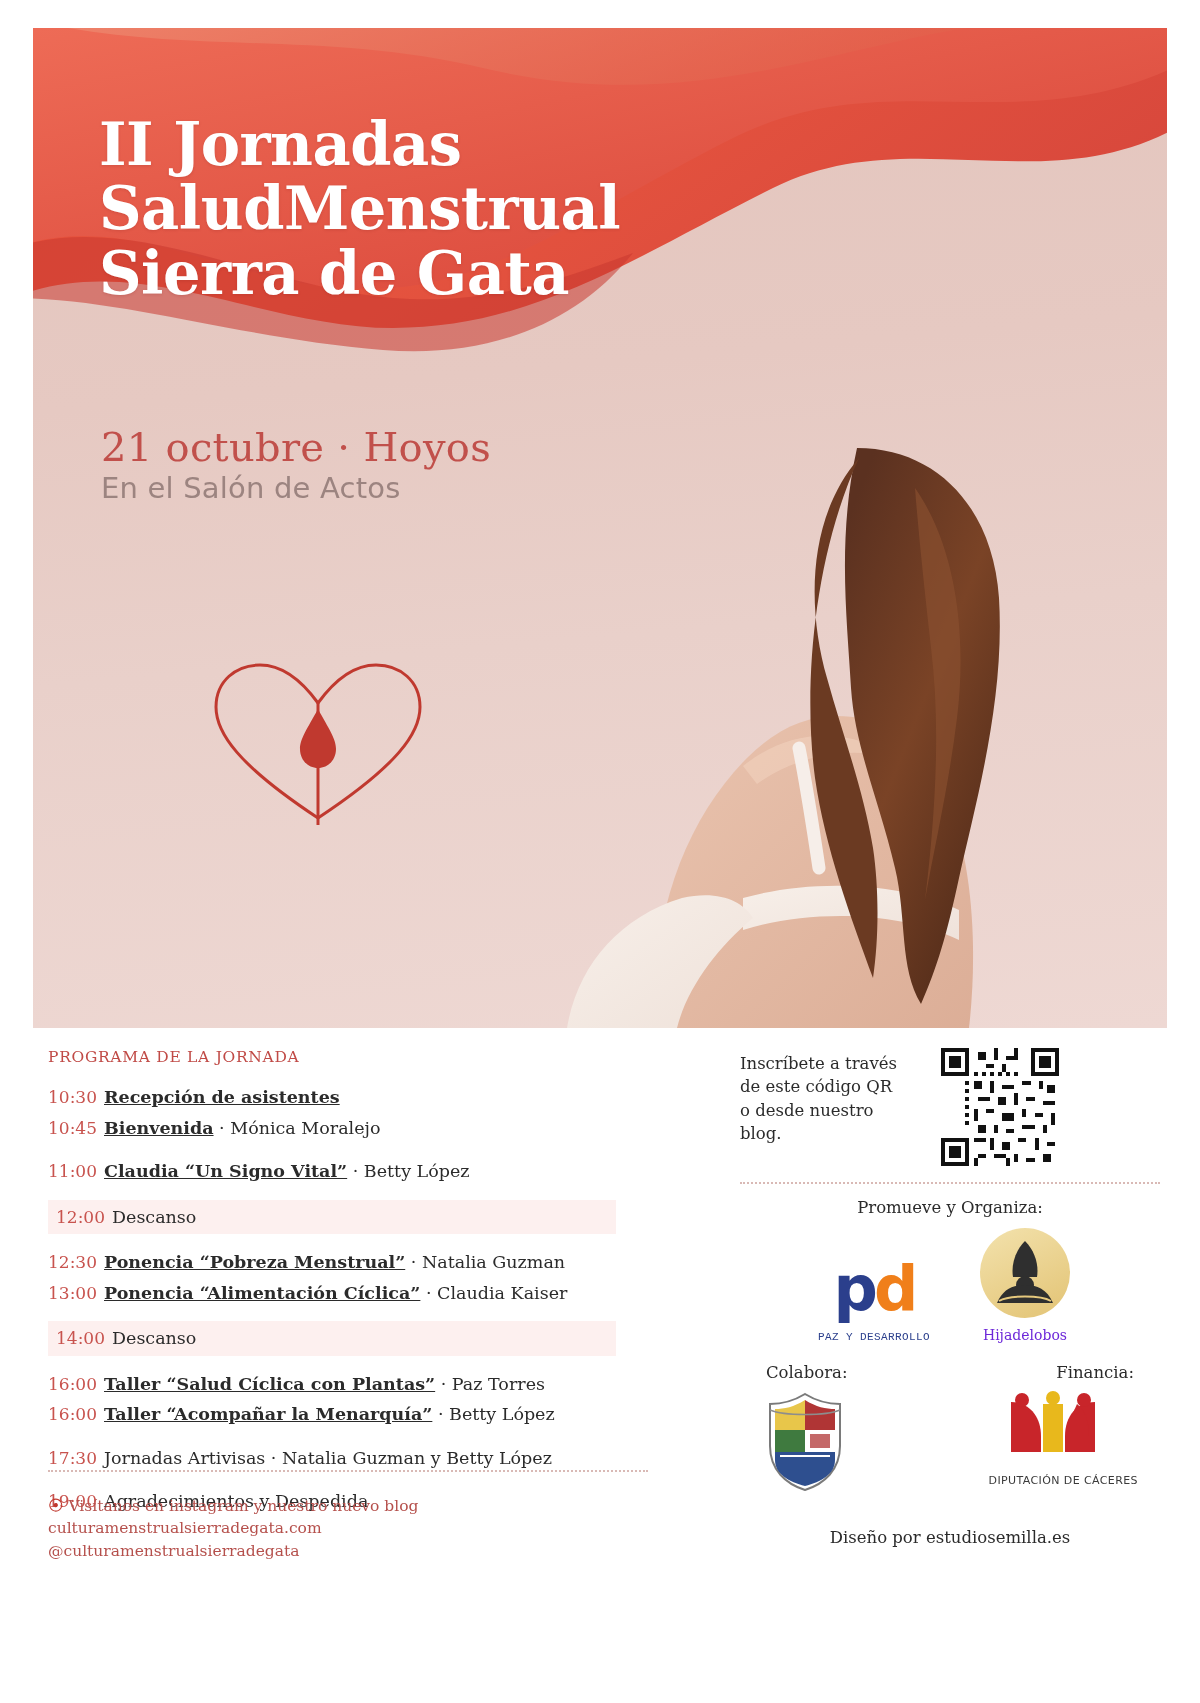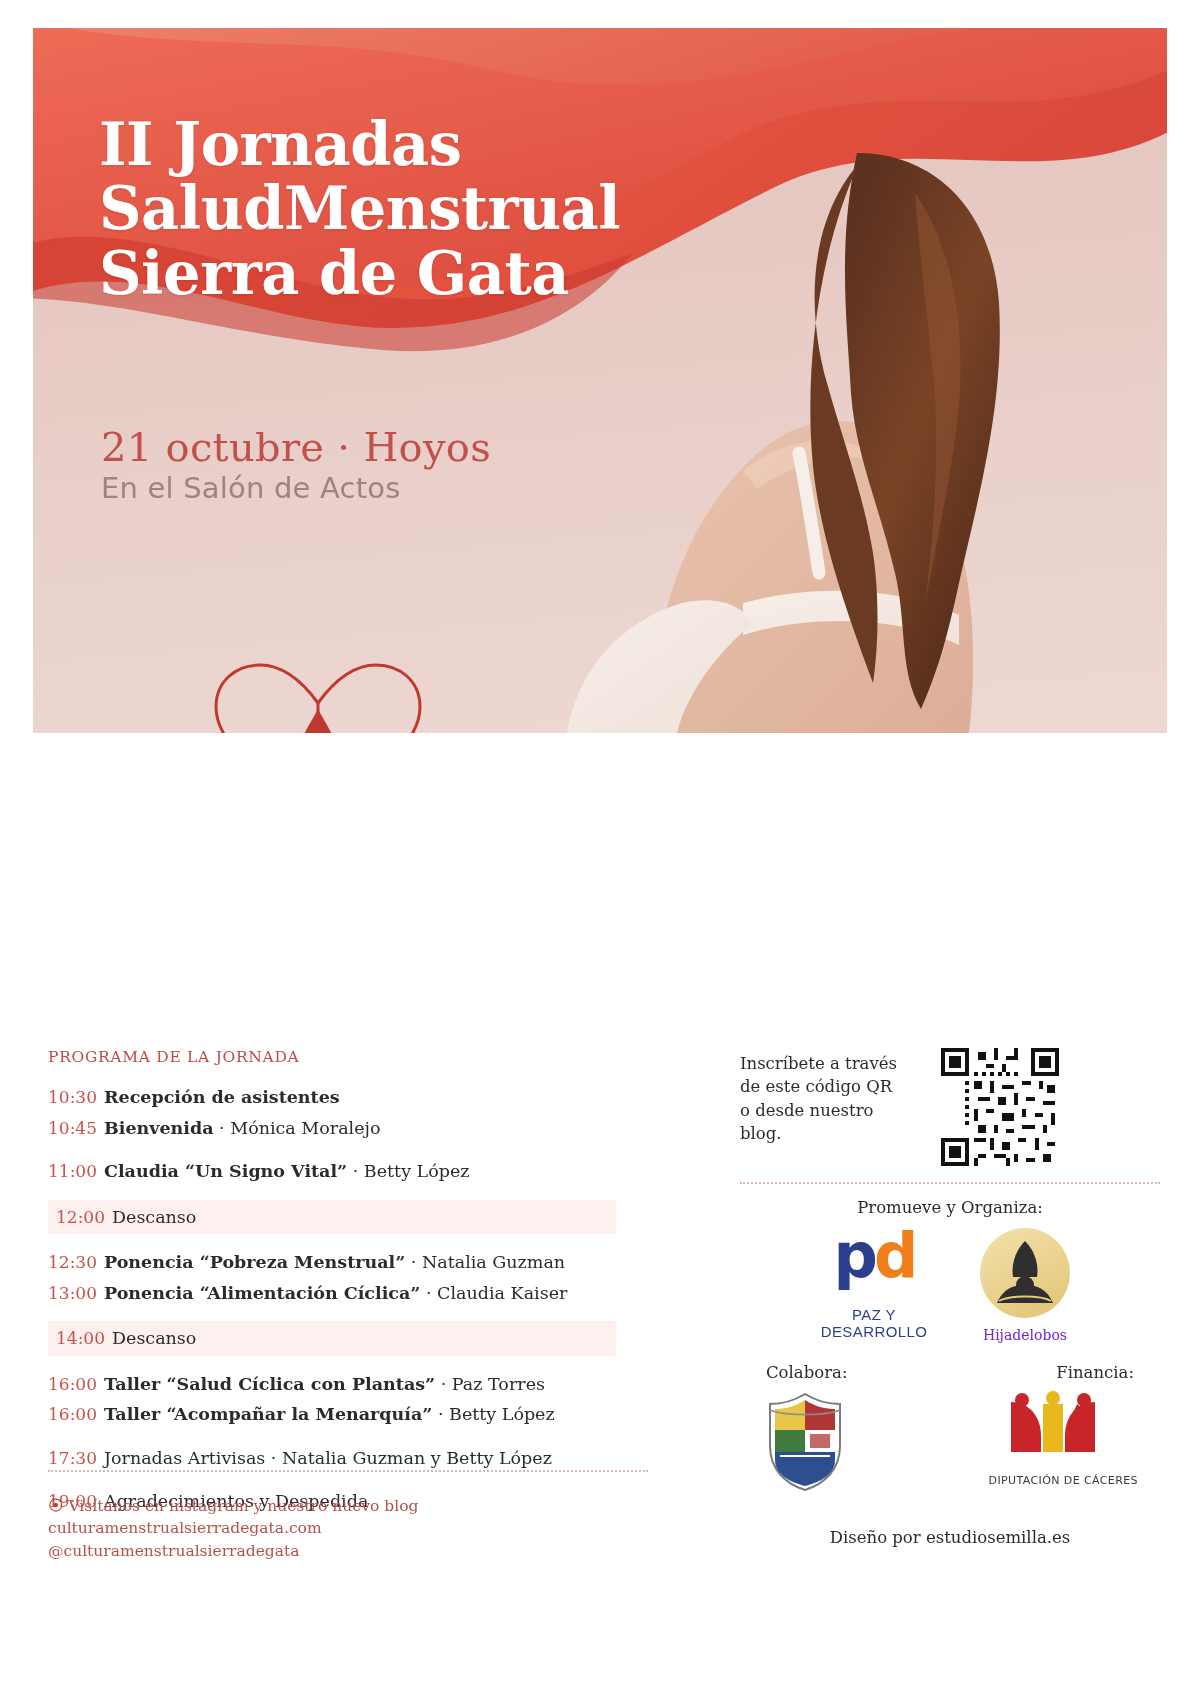--- a/index.html
+++ b/index.html
@@ -21,21 +21,21 @@
     height: 1703px;
     background: #ffffff;
   }
 
   
   .hero {
     position: absolute;
     left: 33px;
     top: 28px;
     width: 1134px;
-    height: 705px;
+    height: 1000px;
     overflow: hidden;
     background: linear-gradient(175deg, #e3c5bd 0%, #e6c9c2 35%, #e9d0ca 60%, #eed8d3 100%);
   }
   
   .silk {
     position: absolute;
     left: -20px;
     top: -30px;
     width: 1180px;
     height: 420px;
@@ -122,21 +122,21 @@
     color: #c8534e;
     width: 56px;
     flex: 0 0 56px;
     font-family: "DejaVu Serif", serif;
     font-size: 17px;
   }
   .ptext {
     color: #2b2b2b;
     font-family: "DejaVu Serif", serif;
   }
-  .ptext b { font-weight: bold; }
+  .ptext b { font-weight: bold; text-decoration: underline; }
   .gap { height: 13px; }
 
   .dotted {
     position: absolute;
     left: 48px;
     top: 1470px;
     width: 600px;
     border-top: 2px dotted #d9b9b5;
   }
   .social {
@@ -183,37 +183,38 @@
     text-align: center;
     font-family: "DejaVu Serif", serif;
     font-size: 16.5px;
     color: #2b2b2b;
     margin-bottom: 10px;
   }
   .logos-row {
     display: flex;
     justify-content: center;
     gap: 32px;
+    align-items: flex-end;
   }
   .logo-pd { width: 118px; text-align: center; }
   .logo-pd .mark {
     font-family: "DejaVu Sans", sans-serif;
     font-weight: bold;
     font-size: 62px;
     line-height: 0.95;
     letter-spacing: -4px;
   }
   .logo-pd .mark .p { color: #2b3f8c; }
   .logo-pd .mark .d { color: #f07f1a; }
   .logo-pd .cap {
-    font-family: Liberation Sans, sans-serif;
-    font-size: 15px;
+    font-family: Liberation Mono, monospace;
+    font-size: 11px;
     color: #2b3f8c;
     letter-spacing: 0.4px;
-    margin-top: 20px;
+    margin-top: 12px;
   }
   .logo-hija { width: 120px; text-align: center; }
   .logo-hija .cap {
     font-family: "DejaVu Serif", serif;
     font-size: 14px;
     color: #6d28d9;
     margin-top: 4px;
   }
   .two-col-labels {
     display: flex;

